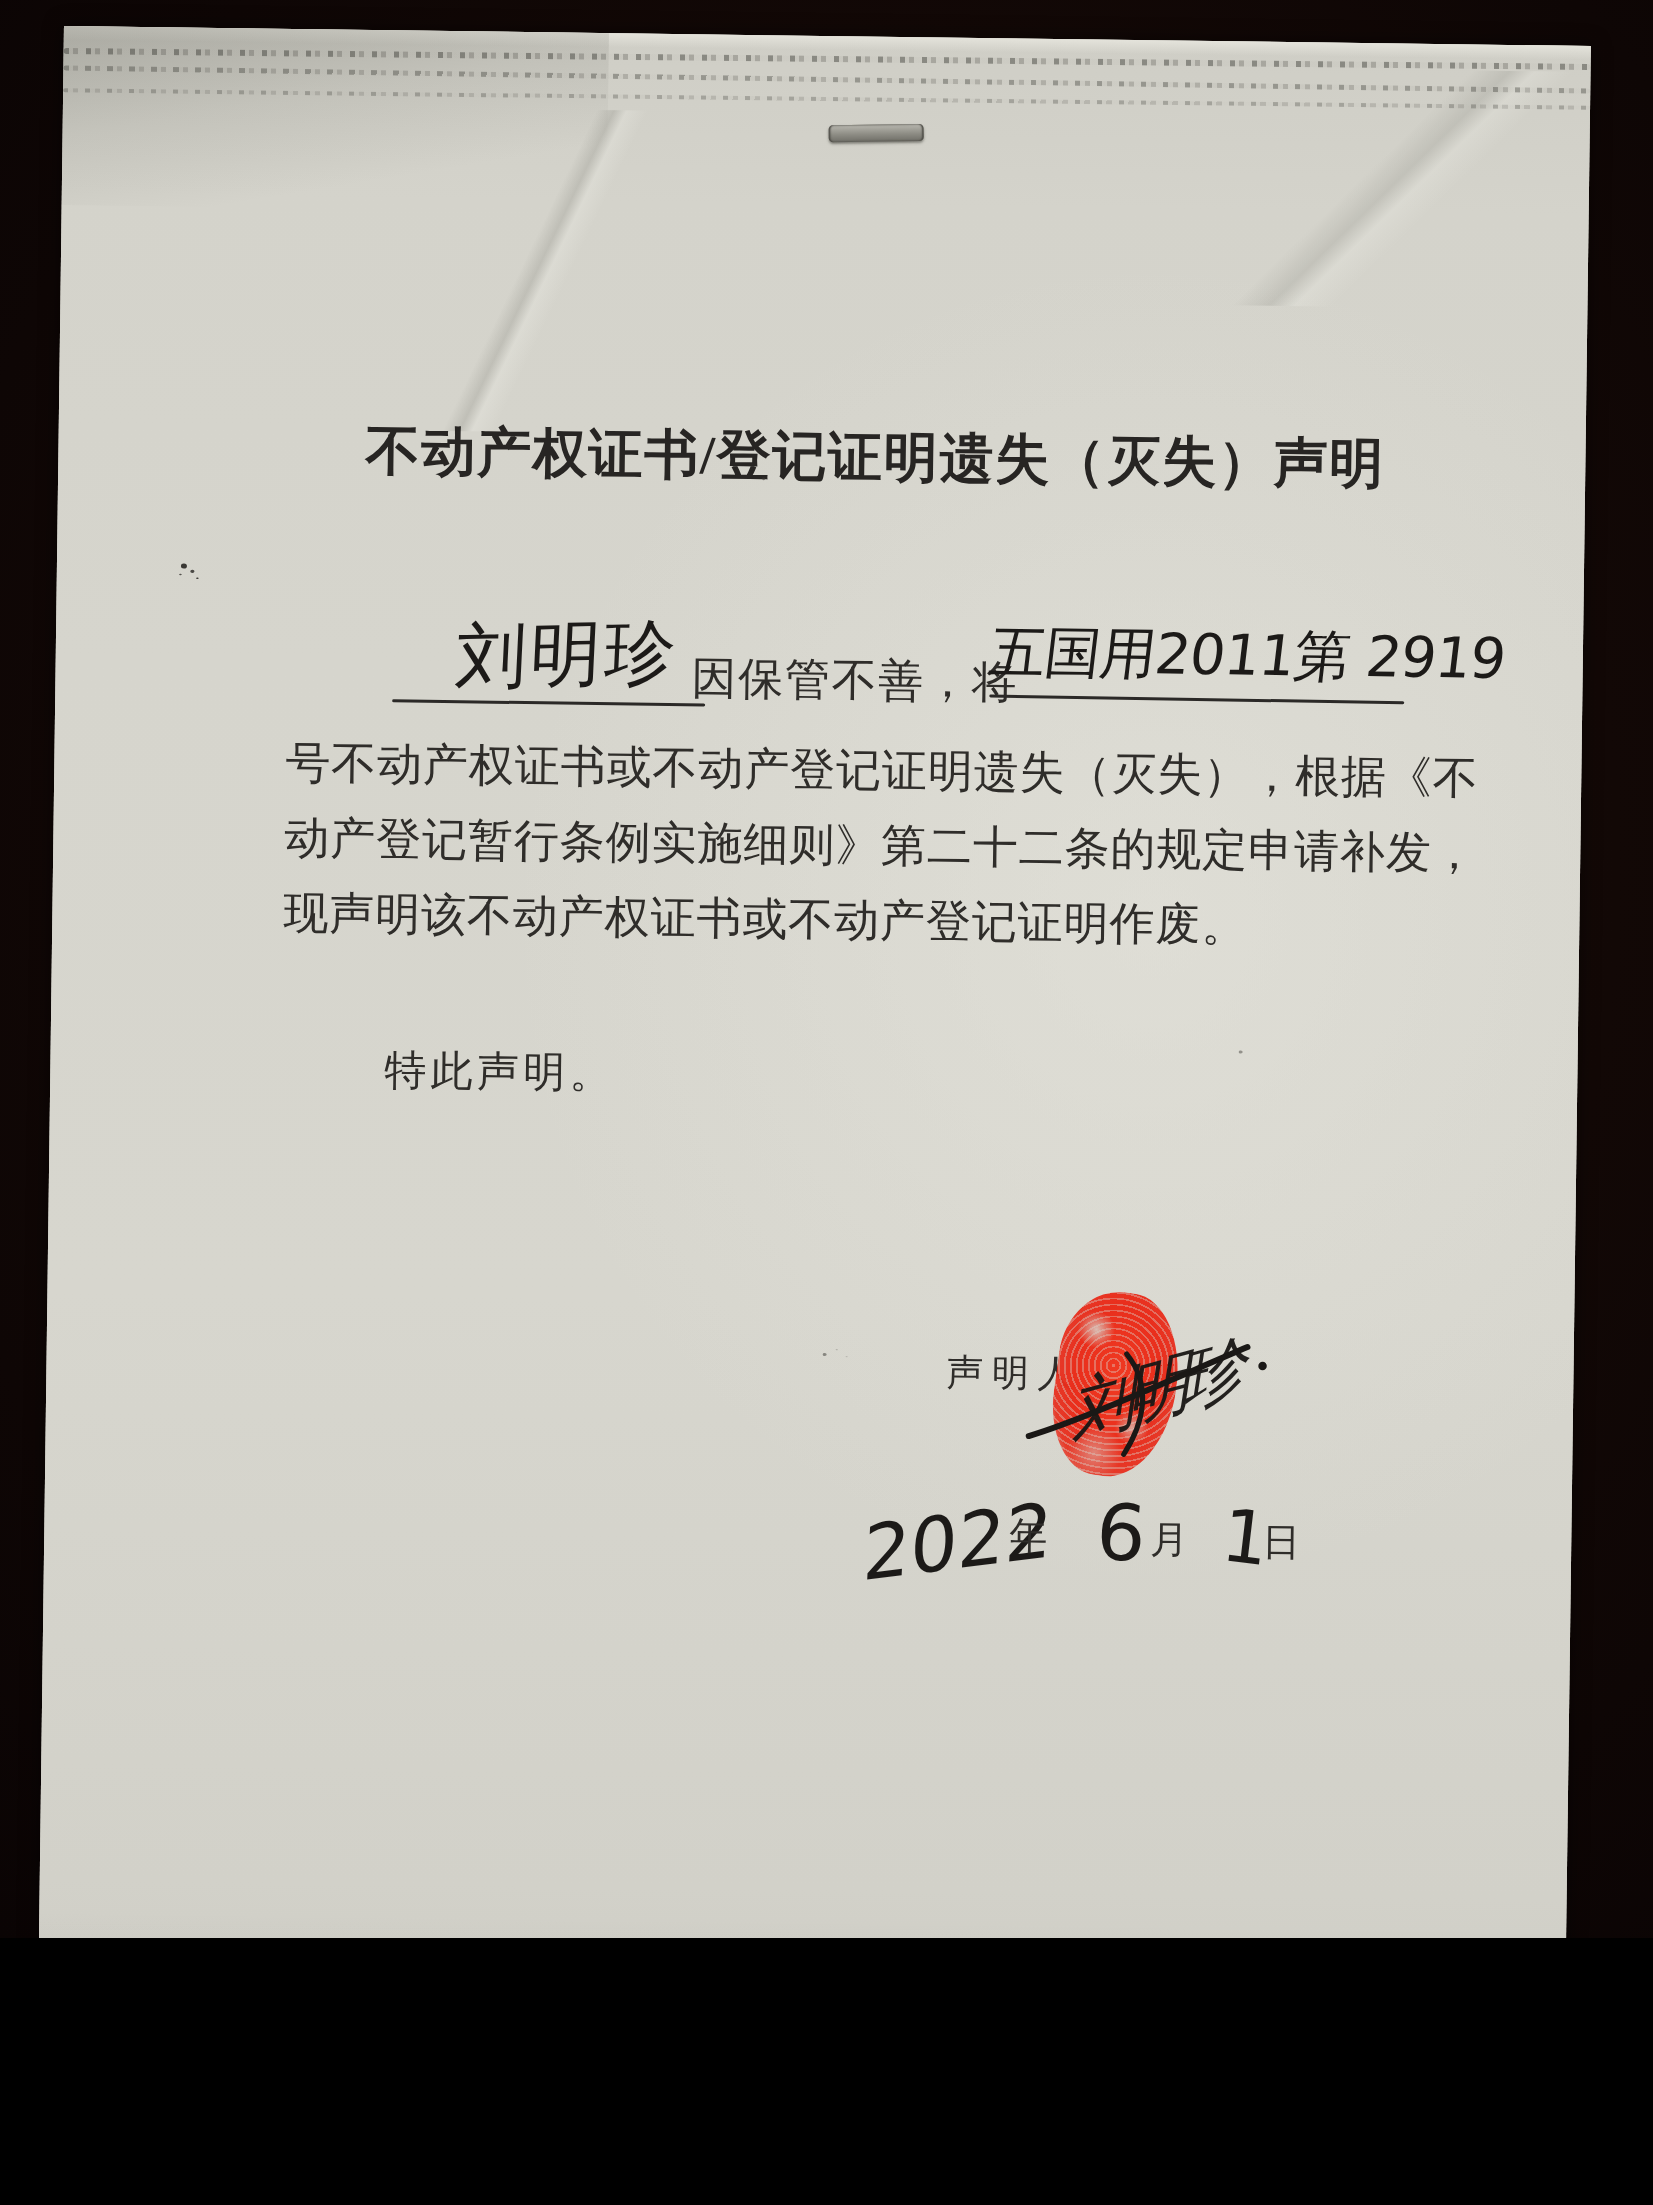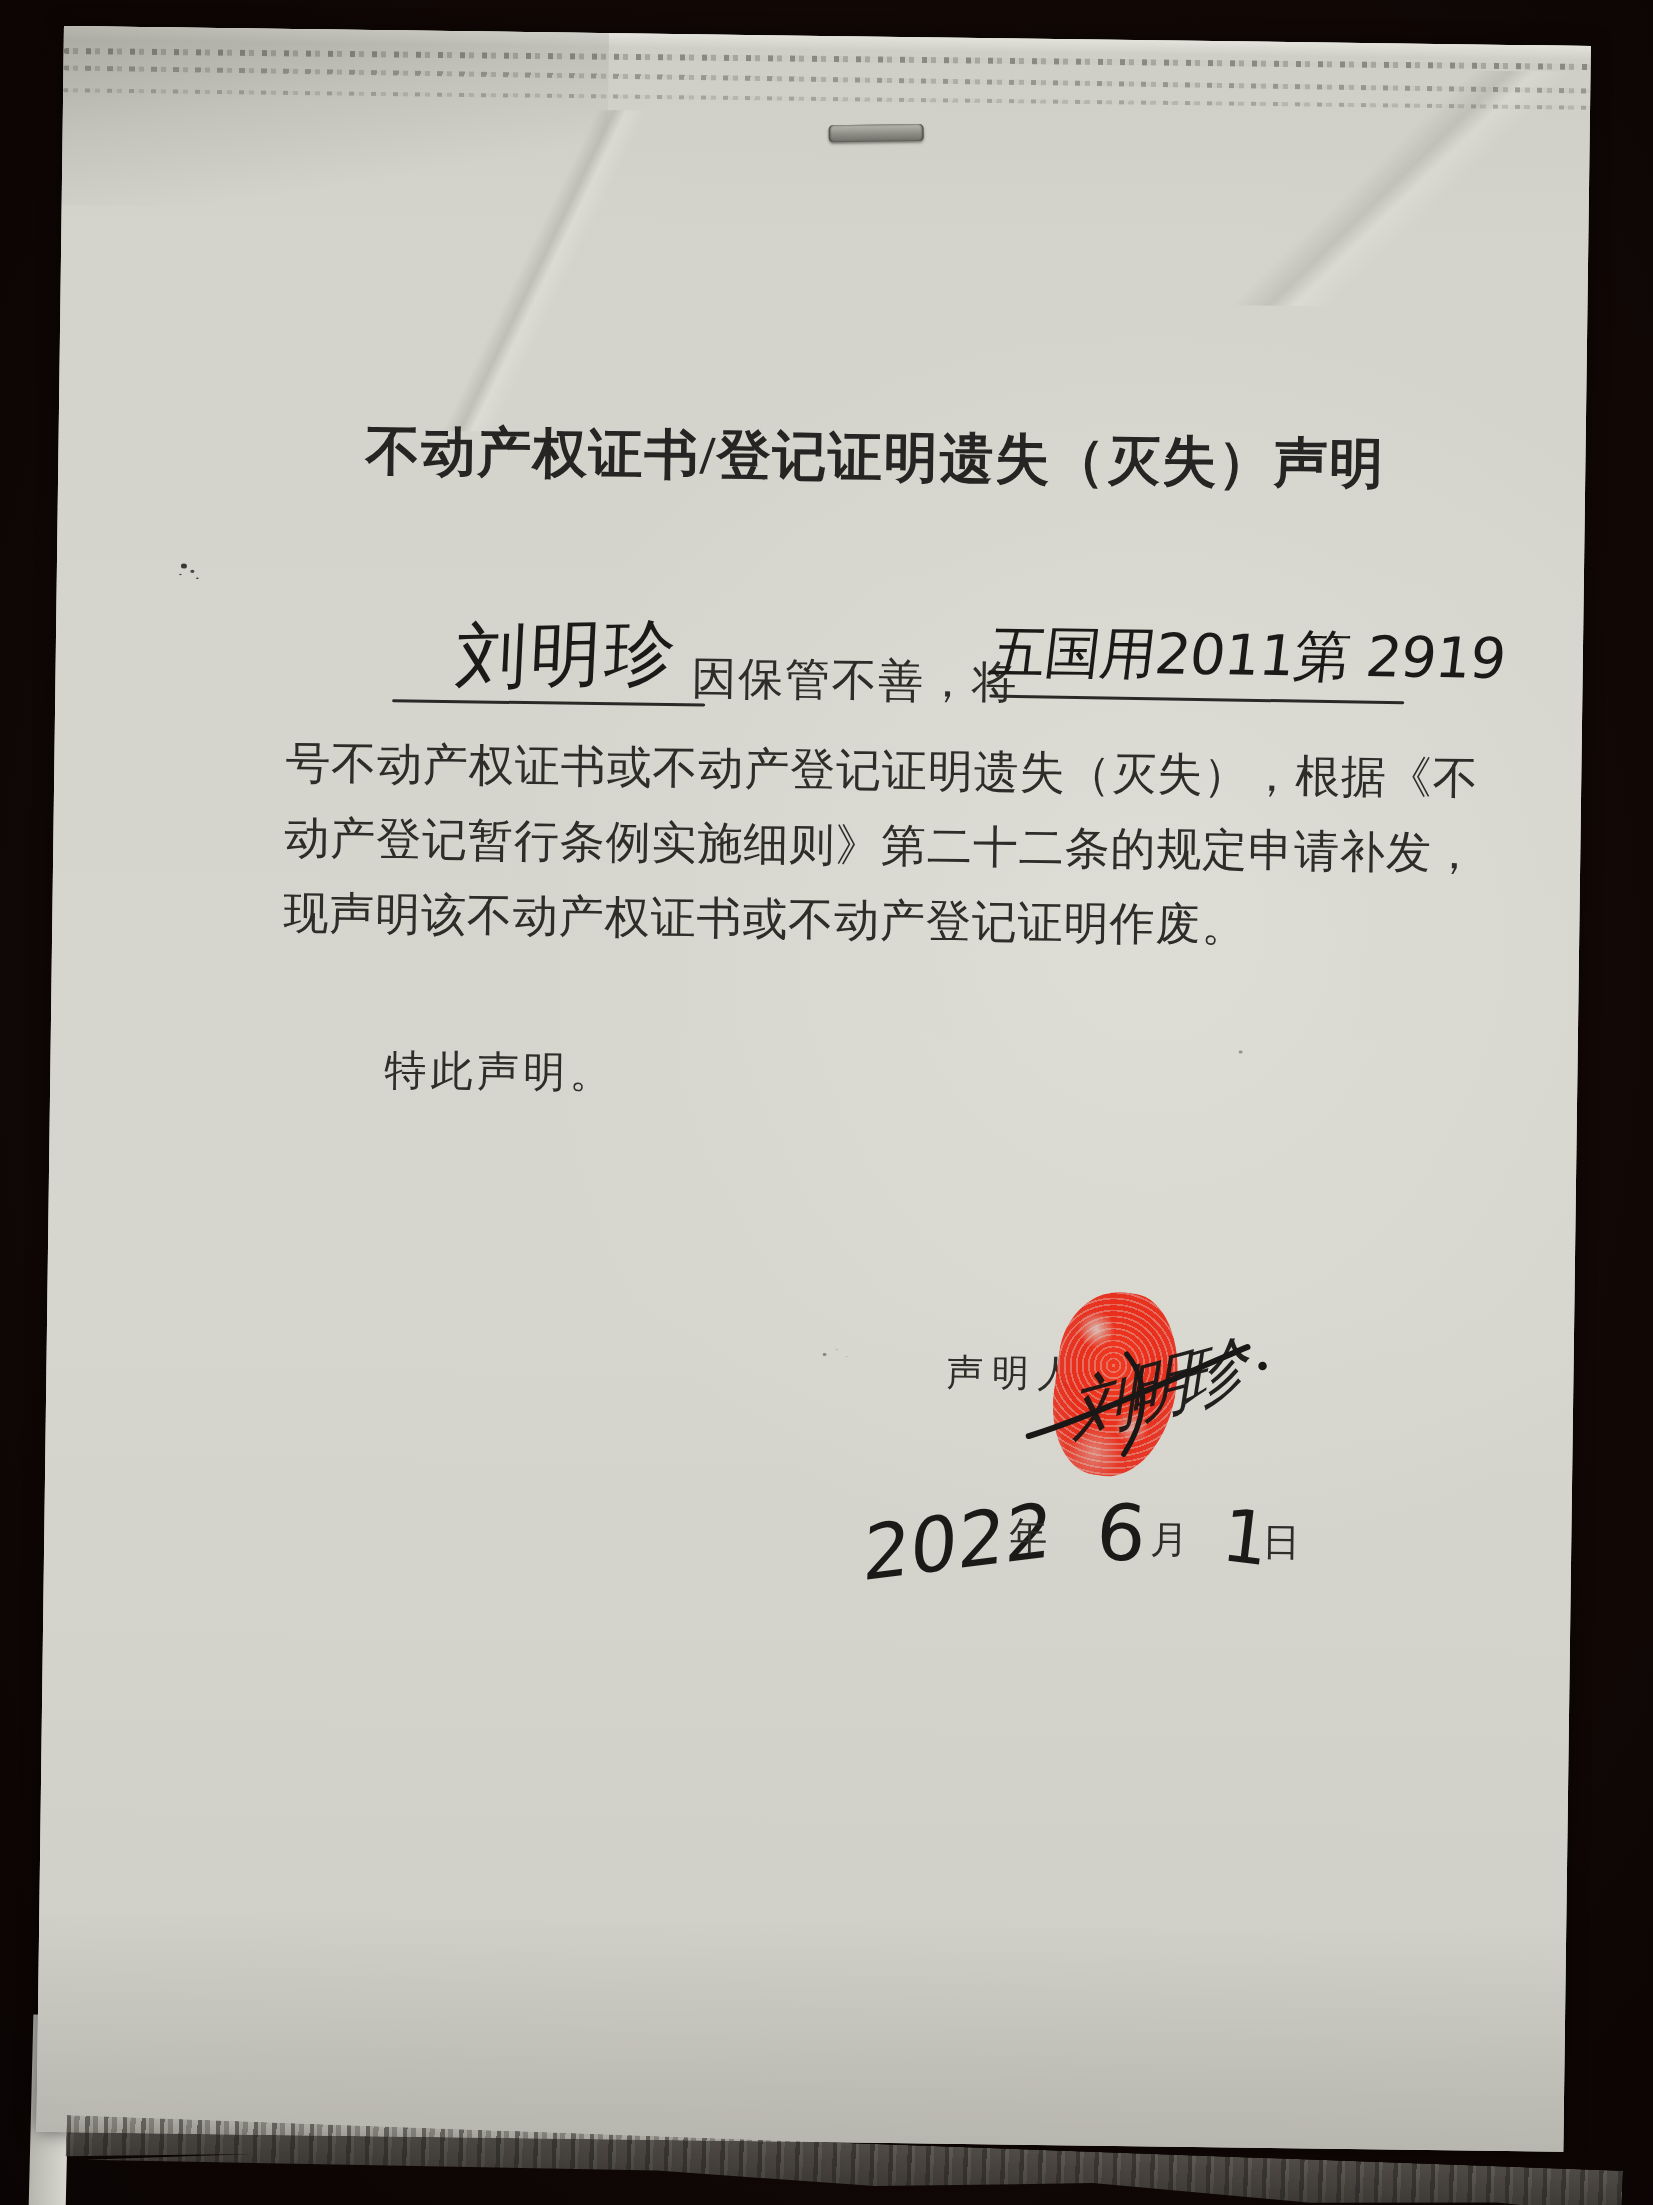--- a/index.html
+++ b/index.html
@@ -1,17 +1,17 @@
 <!DOCTYPE html>
 <html style="font-size:13.6px"><head>
 <meta charset="utf-8">
 <style>
   html,body{margin:0;padding:0;background:#000;}
   .stage{
-    position:relative;width:1654px;height:2205px;overflow:hidden;
+    position:relative;width:1654px;height:1938px;overflow:hidden;
     background:
       radial-gradient(ellipse at 55% 45%, #1a0d09 0%, #120806 55%, #0a0404 100%);
     font-family:"Liberation Serif","DejaVu Serif",serif;
   }
   
   .under-sheet{
     position:absolute;left:31px;top:2015px;width:37px;height:194px;
     background:linear-gradient(90deg,#b7b6ae,#d8d7cf);
     transform:rotate(1.4deg);
   }

